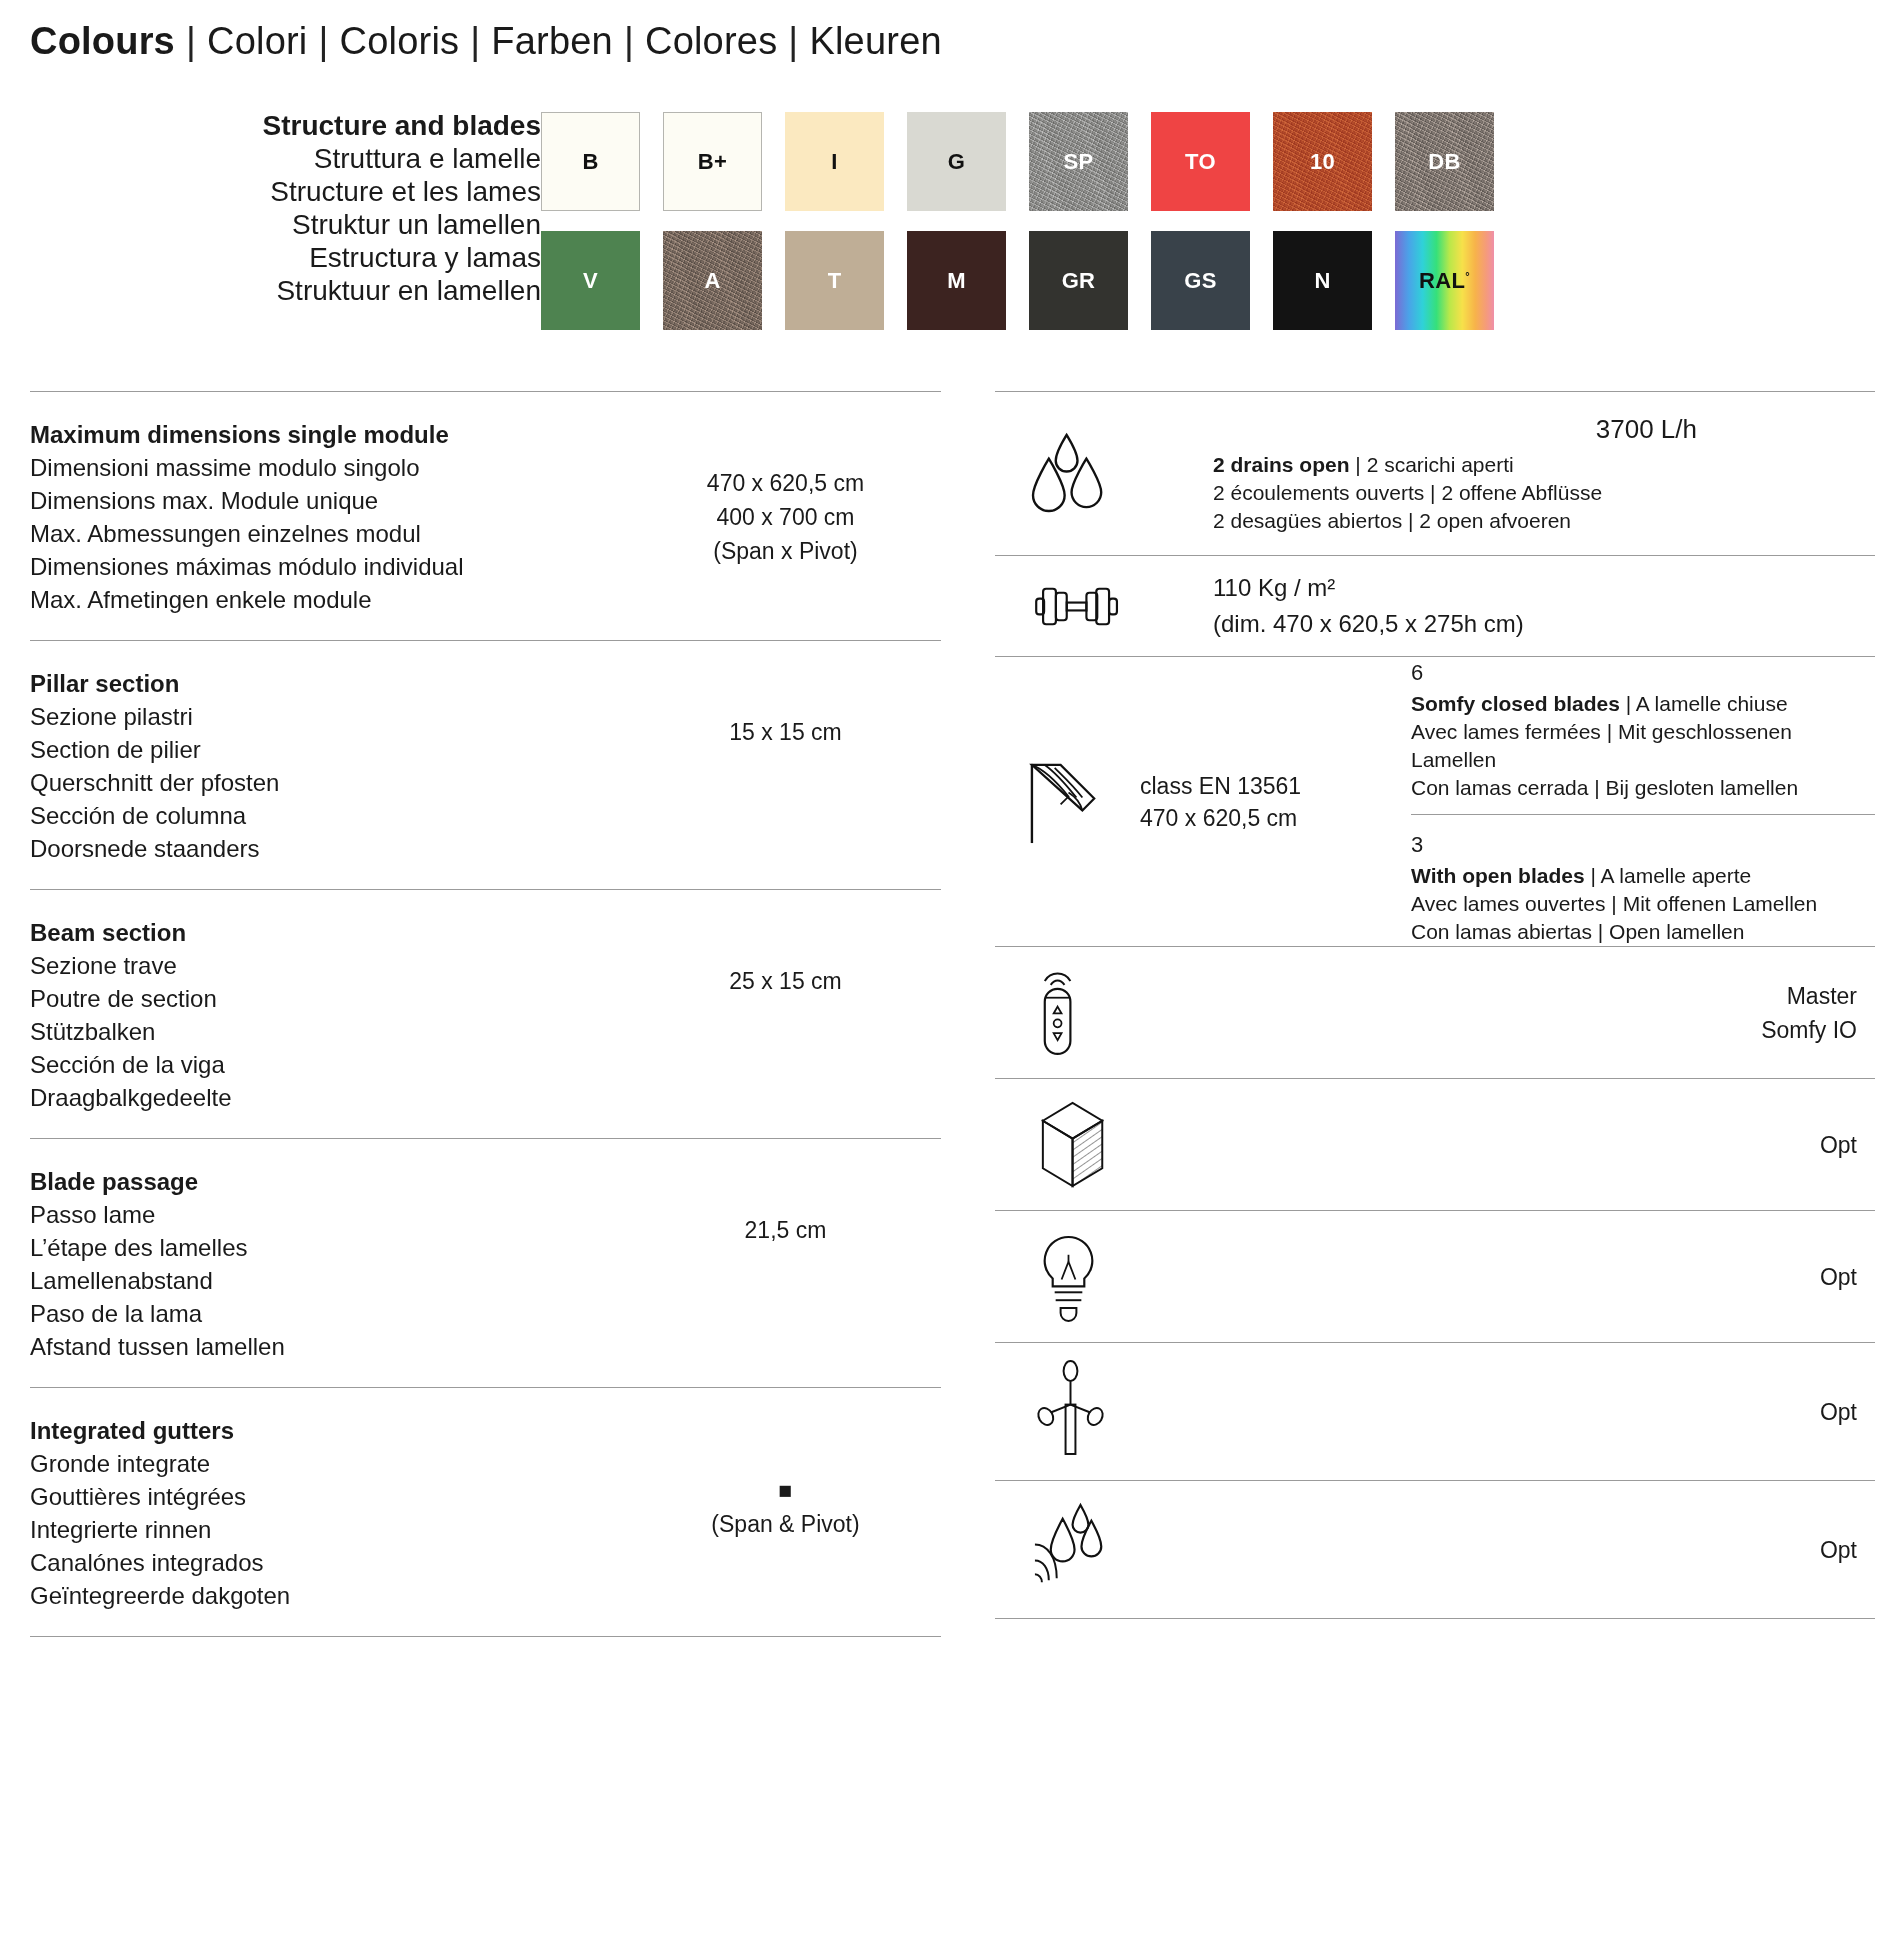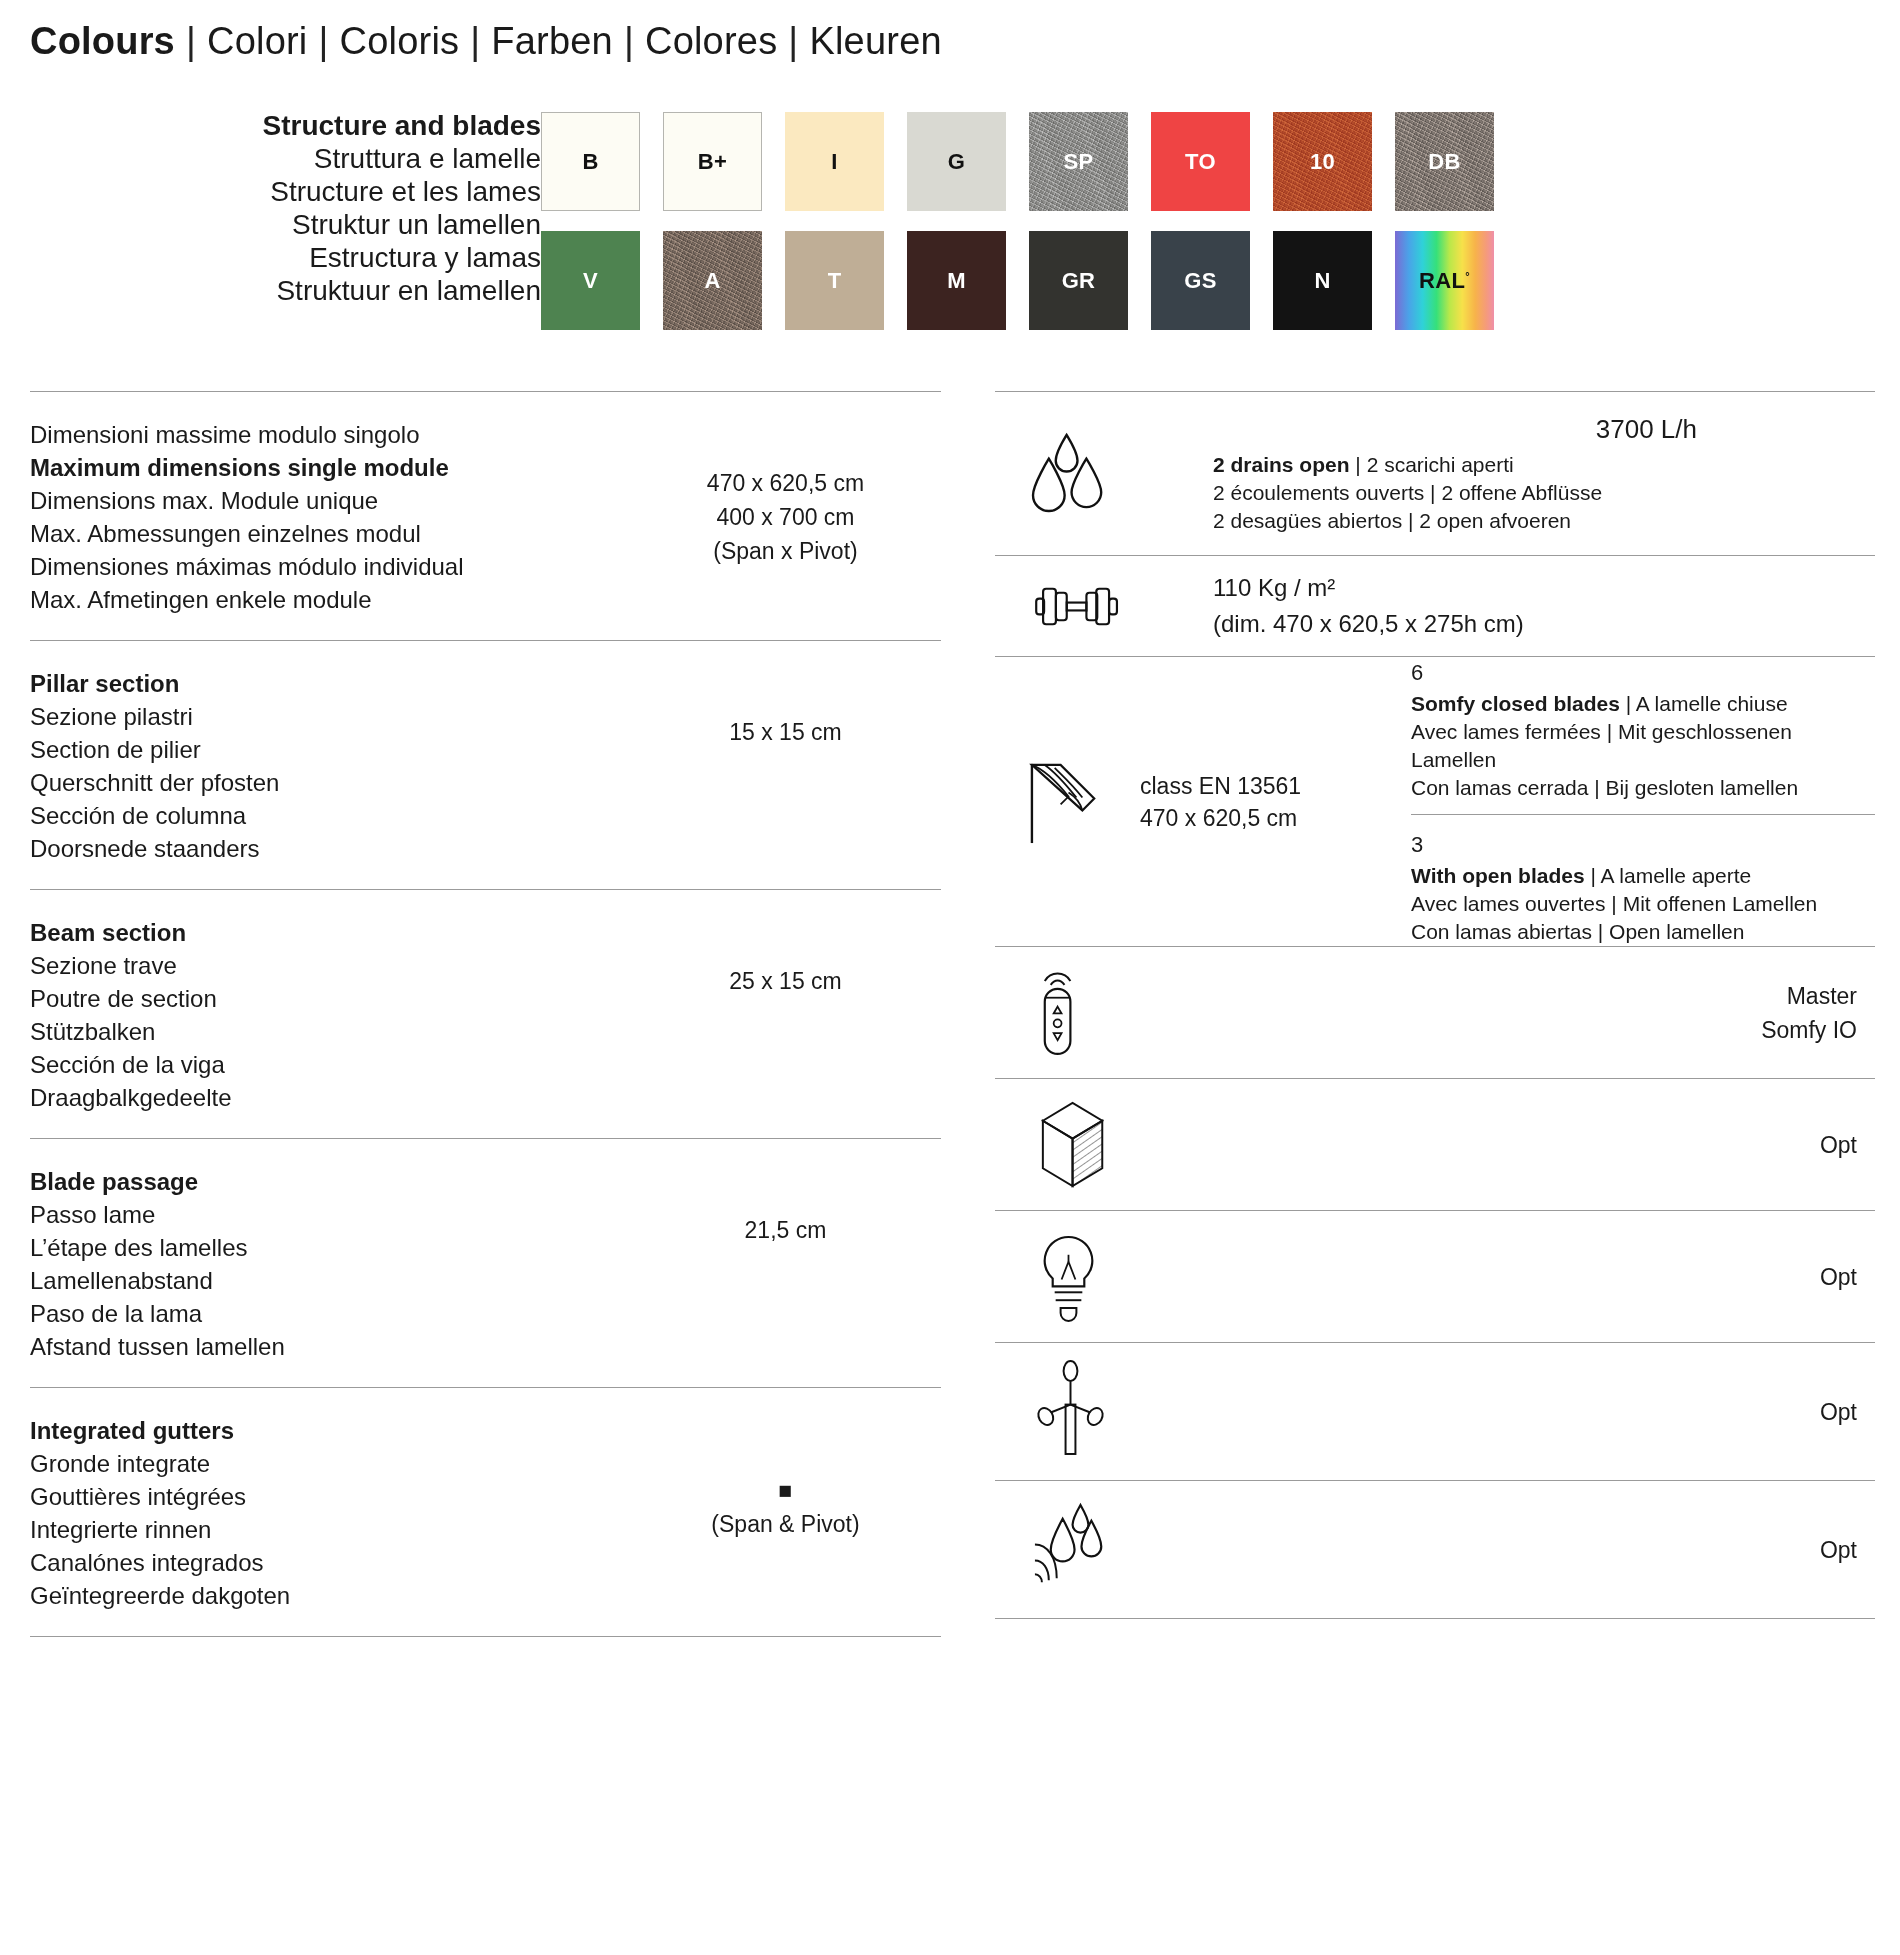--- a/index.html
+++ b/index.html
@@ -175,22 +175,22 @@
     </div>
   </div>
 
   <div class="spec-wrap">
 
     <div class="col-left">
 
       <div class="rule-l"></div>
       <div class="lrow">
         <div class="names">
+          <div class="ln first">Maximum dimensions single module</div>
           <div class="ln">Dimensioni massime modulo singolo</div>
-          <div class="ln first">Maximum dimensions single module</div>
           <div class="ln">Dimensions max. Module unique</div>
           <div class="ln">Max. Abmessungen einzelnes modul</div>
           <div class="ln">Dimensiones máximas módulo individual</div>
           <div class="ln">Max. Afmetingen enkele module</div>
         </div>
         <div class="value">
           <div>470 x 620,5 cm</div>
           <div>400 x 700 cm</div>
           <div>(Span x Pivot)</div>
         </div>

